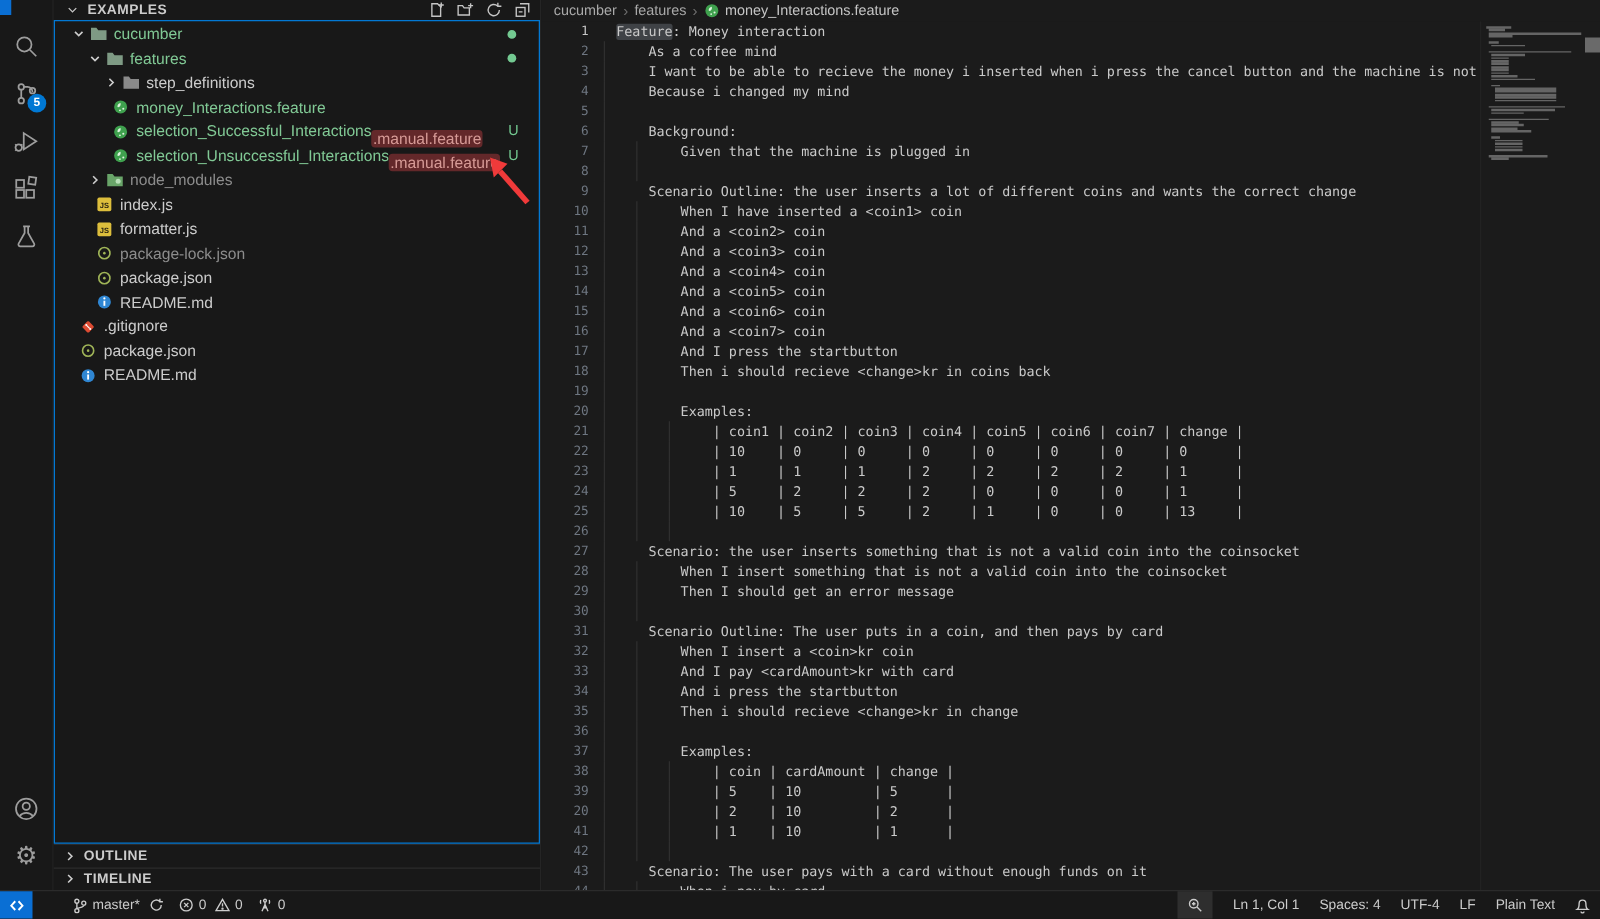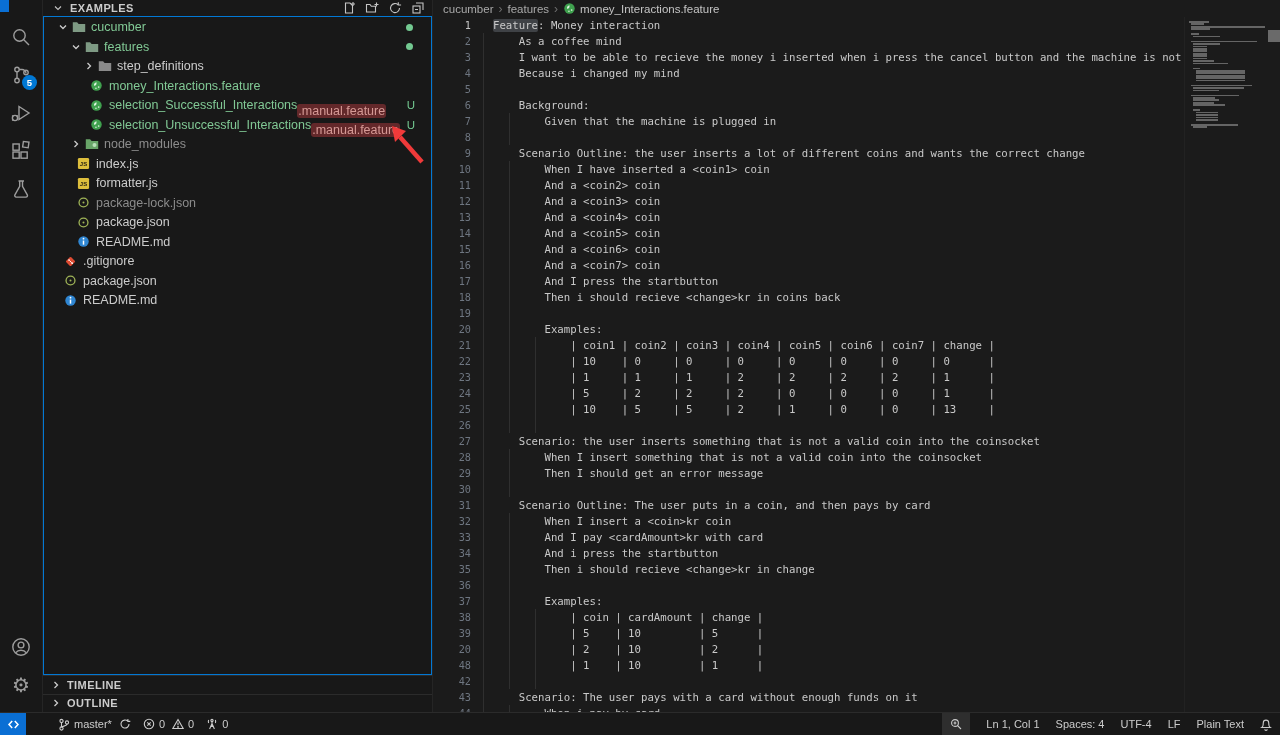--- a/index.html
+++ b/index.html
@@ -336,27 +336,27 @@
                 <circle cx="7" cy="4" r=".95" fill="#fff" stroke="none"></circle>
               </svg>
             </span>
             <span class="lbl">README.md</span>
           </div>
         </div>
       <div class="section-hdr">
         <svg width="10" height="10" viewBox="0 0 10 10">
             <polyline points="3.5,2 6.5,5 3.5,8"></polyline>
           </svg>
-        <span>TIMELINE</span>
+        <span>OUTLINE</span>
       </div>
       <div class="section-hdr">
         <svg width="10" height="10" viewBox="0 0 10 10">
             <polyline points="3.5,2 6.5,5 3.5,8"></polyline>
           </svg>
-        <span>OUTLINE</span>
+        <span>TIMELINE</span>
       </div>
     </div>
 
     <div class="editor">
       <div class="breadcrumbs" id="breadcrumbs">
           <span class="crumb">
             <span>cucumber</span>
           </span>
           <span class="crumb-sep">›</span>
           <span class="crumb">
@@ -610,21 +610,21 @@
               <div class="guide" style="left: 101.6px;"></div>
             </div>
             <div class="line">
               <span class="num">20</span>
               <span class="ltxt">            | 2    | 10         | 2      |</span>
               <div class="guide" style="left: 50px;"></div>
               <div class="guide" style="left: 75.8px;"></div>
               <div class="guide" style="left: 101.6px;"></div>
             </div>
             <div class="line">
-              <span class="num">48</span>
+              <span class="num">41</span>
               <span class="ltxt">            | 1    | 10         | 1      |</span>
               <div class="guide" style="left: 50px;"></div>
               <div class="guide" style="left: 75.8px;"></div>
               <div class="guide" style="left: 101.6px;"></div>
             </div>
             <div class="line">
               <span class="num">42</span>
               <span class="ltxt"></span>
               <div class="guide" style="left: 50px;"></div>
               <div class="guide" style="left: 75.8px;"></div>

